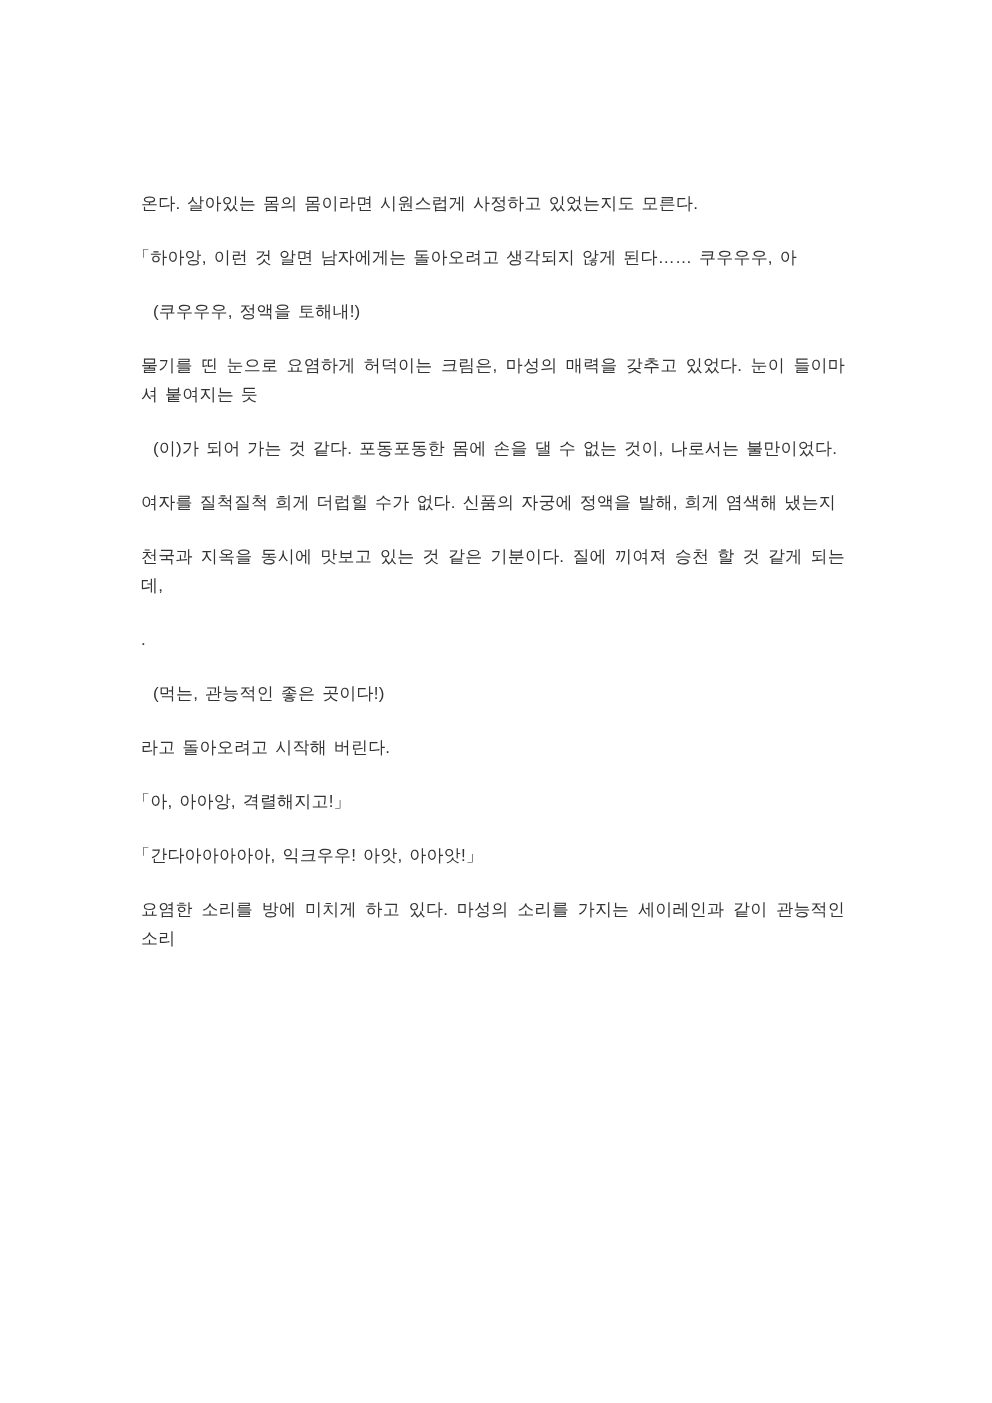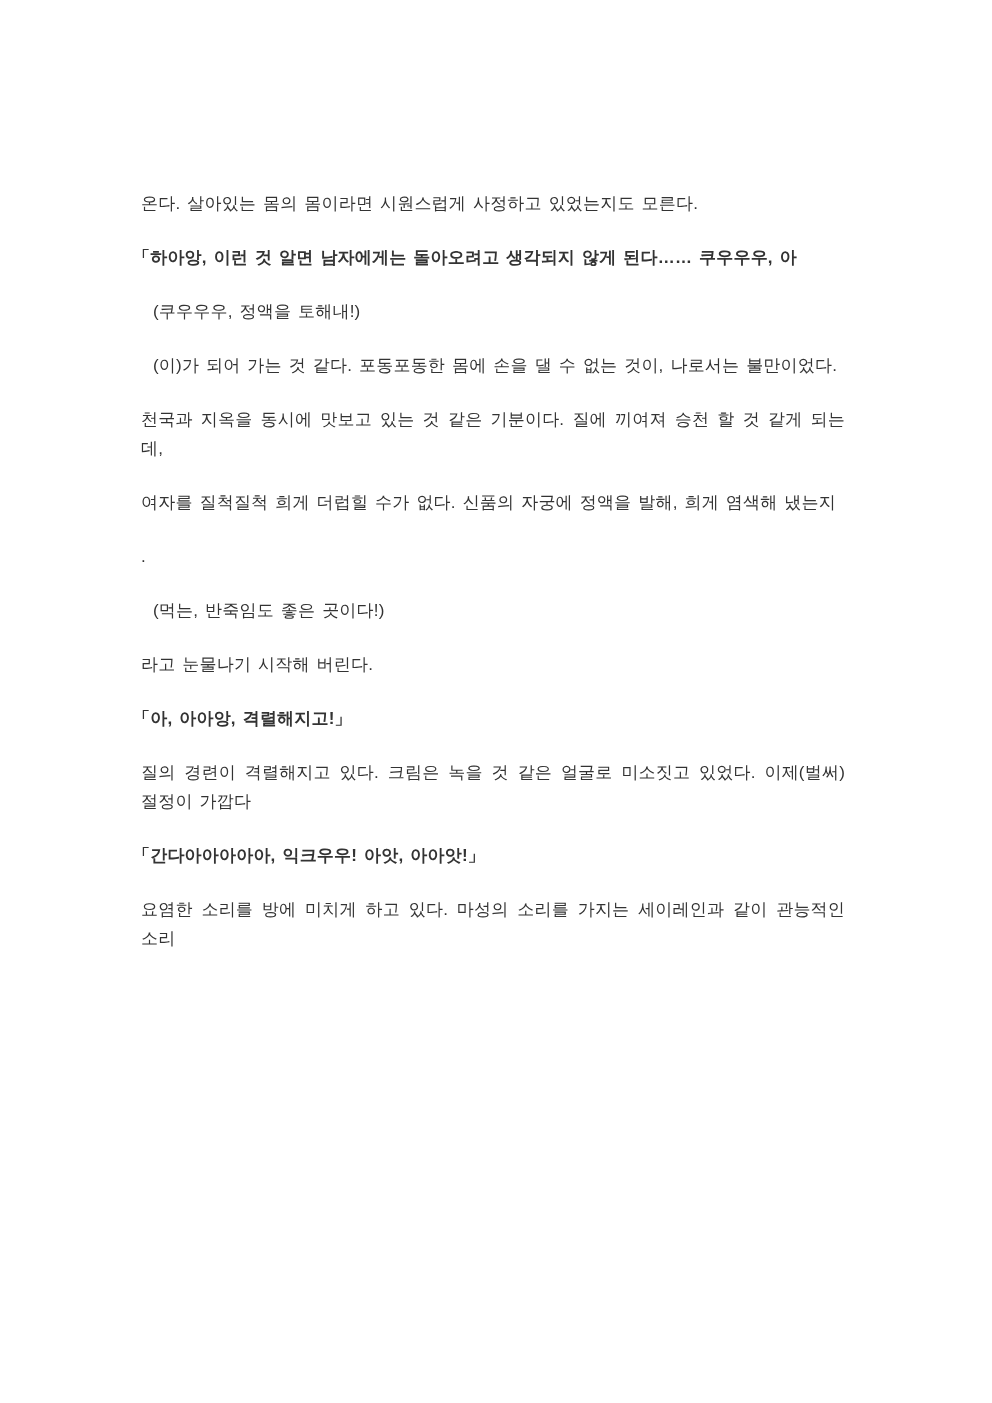--- a/index.html
+++ b/index.html
@@ -26,38 +26,37 @@
     line-height: 29px;
     color: #333333;
     text-align: justify;
     word-spacing: 2px;
     letter-spacing: 0.2px;
     white-space: normal;
   }
   
   .doc-page p.quote {
     text-indent: -8px;
-    font-weight: bold;
   }
   
   .doc-page p.paren {
     text-indent: -4px;
     padding-left: 16px;
   }
 </style>
 </head>
 <body>
 
 <main class="doc-page">
   <p>온다. 살아있는 몸의 몸이라면 시원스럽게 사정하고 있었는지도 모른다.</p>
   <p class="quote">「하아앙, 이런 것 알면 남자에게는 돌아오려고 생각되지 않게 된다…… 쿠우우우, 아</p>
   <p class="paren">(쿠우우우, 정액을 토해내!)</p>
+  <p>물기를 띤 눈으로 요염하게 허덕이는 크림은, 마성의 매력을 갖추고 있었다. 눈이 들이마셔 붙여지는 듯</p>
   <p class="paren">(이)가 되어 가는 것 같다. 포동포동한 몸에 손을 댈 수 없는 것이, 나로서는 불만이었다.</p>
+  <p>여자를 질척질척 희게 더럽힐 수가 없다. 신품의 자궁에 정액을 발해, 희게 염색해 냈는지</p>
   <p>천국과 지옥을 동시에 맛보고 있는 것 같은 기분이다. 질에 끼여져 승천 할 것 같게 되는데,</p>
-  <p>여자를 질척질척 희게 더럽힐 수가 없다. 신품의 자궁에 정액을 발해, 희게 염색해 냈는지</p>
   <p>.</p>
-  <p class="paren">(먹는, 반죽임도 좋은 곳이다!)</p>
-  <p>라고 눈물나기 시작해 버린다.</p>
+  <p class="paren">(먹는, 관능적인 좋은 곳이다!)</p>
+  <p>라고 돌아오려고 시작해 버린다.</p>
   <p class="quote">「아, 아아앙, 격렬해지고!」</p>
-  <p>질의 경련이 격렬해지고 있다. 크림은 녹을 것 같은 얼굴로 미소짓고 있었다. 이제(벌써) 절정이 가깝다</p>
   <p class="quote">「간다아아아아아, 익크우우! 아앗, 아아앗!」</p>
   <p>요염한 소리를 방에 미치게 하고 있다. 마성의 소리를 가지는 세이레인과 같이 관능적인 소리</p>
 </main>
 
 </body></html>

